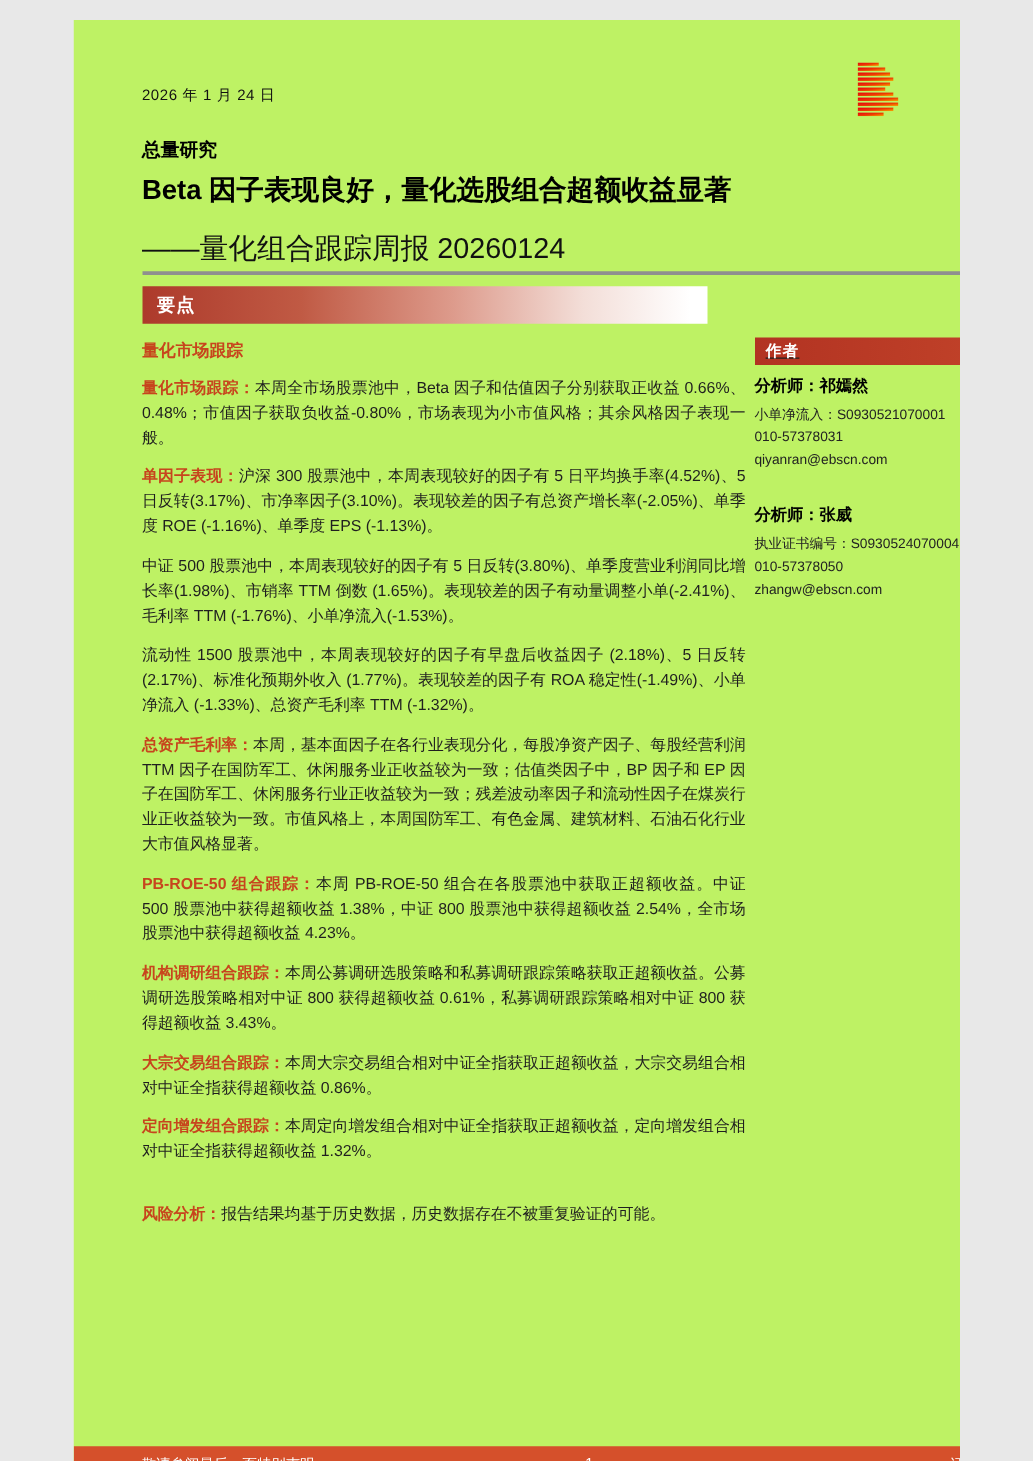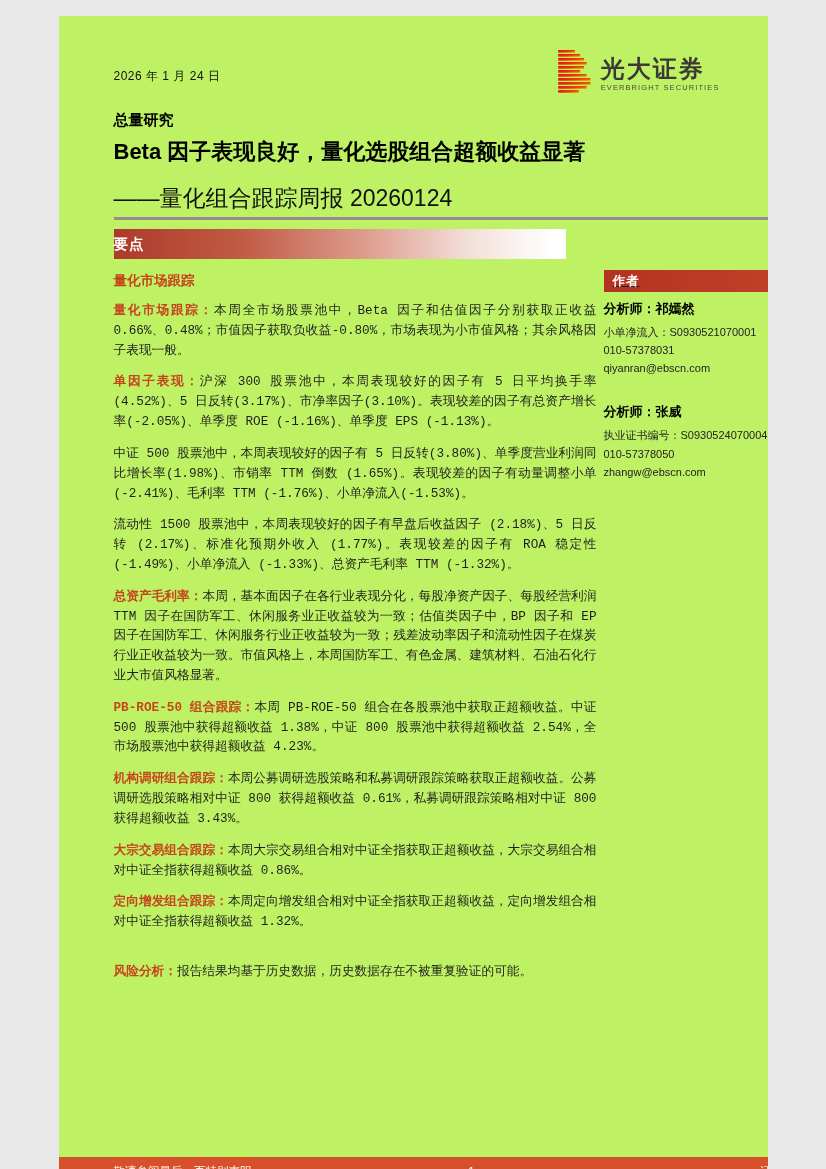--- a/index.html
+++ b/index.html
@@ -42,27 +42,28 @@
   }
   .header-rule{
     position:absolute;left:55px;top:201px;width:723px;height:3px;
     background:#8f8f8f;
   }
   
   .highlight-bar{
     position:absolute;left:55px;top:213px;width:452px;height:30px;
     background:linear-gradient(to right,#ad3a2b 0%,#c05a44 28%,#dd9b8c 55%,#f3ded8 78%,#ffffff 97%);
     display:flex;align-items:center;
+    padding-left:12px;
   }
   .highlight-bar .label{
     color:#fff;font-size:14.5px;font-weight:bold;letter-spacing:1px;
   }
   
   .main-col{
-    position:absolute;left:55px;top:256px;width:483px;font-family:Liberation Mono, monospace;
+    position:absolute;left:55px;top:256px;width:483px;
   }
   .sec-head{
     font-size:13.5px;font-weight:bold;color:#c7451d;margin:0 0 11px 0;
   }
   .para{
     margin:0 0 12px 0;
     font-size:12.7px;line-height:1.56;
     text-align:justify;
     color:#1f1f1f;
   }
@@ -128,24 +129,20 @@
           <rect x="0" y="12.4" width="20" height="2.1"></rect>
           <rect x="0" y="15.5" width="17" height="2.1"></rect>
           <rect x="0" y="18.6" width="22" height="2.1"></rect>
           <rect x="0" y="21.7" width="25" height="2.1"></rect>
           <rect x="0" y="24.8" width="25" height="2.1"></rect>
           <rect x="0" y="27.9" width="22" height="2.1"></rect>
           <rect x="0" y="31" width="16" height="2.1"></rect>
         </g>
       </svg>
     </span>
-    <span class="brand-text">
-      <div class="cn">光大证券</div>
-      <div class="en">EVERBRIGHT SECURITIES</div>
-    </span>
   </div>
 
   <div class="category">总量研究</div>
   <h1 class="doc-title">Beta 因子表现良好，量化选股组合超额收益显著</h1>
   <div class="doc-subtitle">——量化组合跟踪周报 20260124</div>
   <div class="header-rule"></div>
 
   <div class="highlight-bar">
     <span class="label">要点</span>
   </div>

